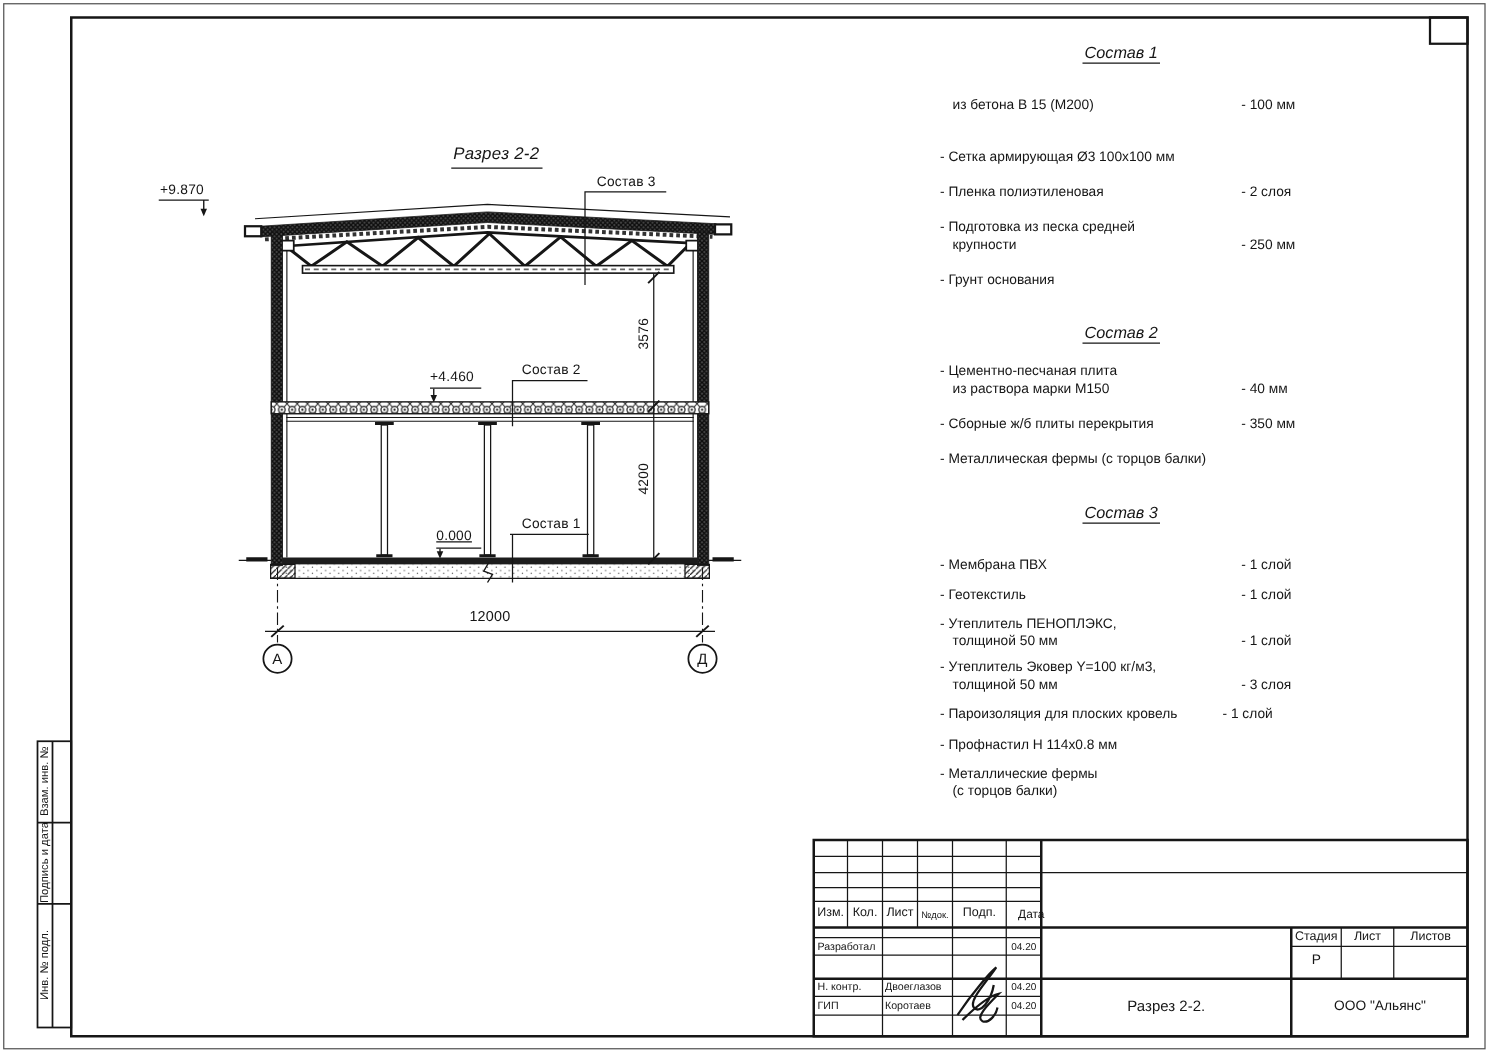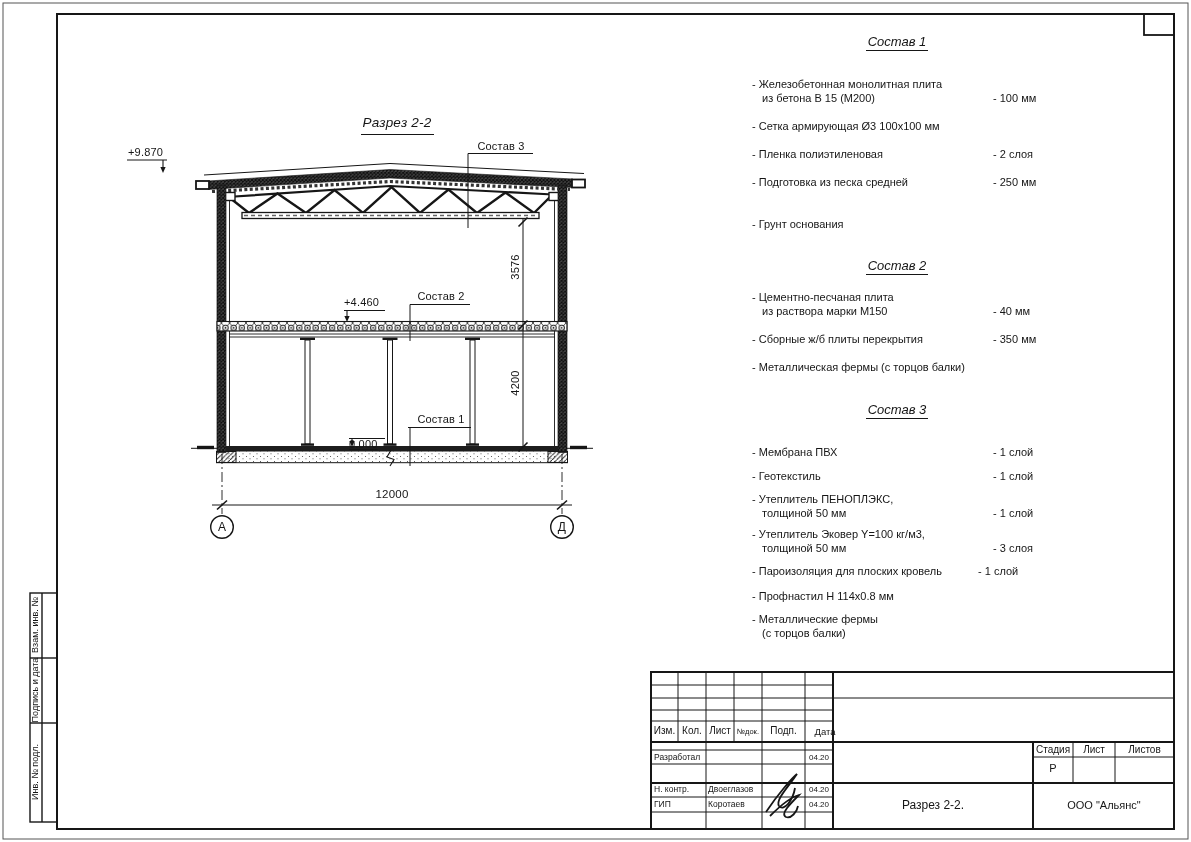--- a/index.html
+++ b/index.html
@@ -178,47 +178,47 @@
       <line x1="651" y1="783" x2="1174" y2="783" stroke-width="2"></line>
       <line x1="651" y1="797" x2="833" y2="797" stroke-width="1"></line>
       <line x1="651" y1="812" x2="833" y2="812" stroke-width="1"></line>
       <path d="M766 812 C 778 794 792 778 797 774 C 789 786 775 800 779 806 C 784 812 793 800 795 788 M770 816 C 780 806 791 797 799 795 C 790 804 780 814 786 817 C 791 819 797 812 798 806" stroke="#161616" stroke-width="1.8" fill="none"></path>
     </g>
   </svg>
 
   <div class="dtxt ctr ital" style="left:352px;top:115px;width:90px;font-size:13.5px;">Разрез 2-2</div>
   <div class="dtxt" style="left:128px;top:146px;">+9.870</div>
   <div class="dtxt" style="left:344px;top:296px;">+4.460</div>
-  <div class="dtxt" style="left:349px;top:438px;text-decoration:underline;">0.000</div>
+  <div class="dtxt" style="left:349px;top:423px;text-decoration:underline;">0.000</div>
   <div class="dtxt ctr" style="left:470px;top:140px;width:62px;">Состав 3</div>
   <div class="dtxt ctr" style="left:412px;top:290px;width:58px;">Состав 2</div>
   <div class="dtxt ctr" style="left:412px;top:413px;width:58px;">Состав 1</div>
   <div class="dtxt ctr rot90" style="left:485px;top:261px;width:60px;">3576</div>
   <div class="dtxt ctr rot90" style="left:485px;top:377px;width:60px;">4200</div>
   <div class="dtxt ctr" style="left:352px;top:488px;width:80px;font-size:11.5px;">12000</div>
   <div class="dtxt ctr" style="left:211px;top:520px;width:22px;font-size:12px;">А</div>
   <div class="dtxt ctr" style="left:551px;top:520px;width:22px;font-size:12px;">Д</div>
 
   <div>
     <div class="spec-h" style="top:34px;"><span>Состав 1</span></div>
     <div class="spec-item" style="top:78px;">
-      <div class="sl1">- Железобетонная  монолитная плита</div>
       <div class="sl2">из бетона В 15 (М200)</div>
       <div class="spec-val">- 100 мм</div>
     </div>
     <div class="spec-item" style="top:120px;">
       <div class="sl1">- Сетка армирующая Ø3 100х100 мм</div>
       <div class="spec-val"></div>
     </div>
     <div class="spec-item" style="top:148px;">
       <div class="sl1">- Пленка полиэтиленовая</div>
       <div class="spec-val">-  2 слоя</div>
     </div>
     <div class="spec-item" style="top:176px;">
       <div class="sl1">- Подготовка из песка средней</div>
+      <div class="sl2">крупности</div>
       <div class="spec-val">- 250 мм</div>
     </div>
     <div class="spec-item" style="top:218px;">
       <div class="sl1">- Грунт основания</div>
     </div>
 
     <div class="spec-h" style="top:258px;"><span>Состав 2</span></div>
     <div class="spec-item" style="top:291px;">
       <div class="sl1">- Цементно-песчаная плита</div>
       <div class="sl2">из раствора марки М150</div>

